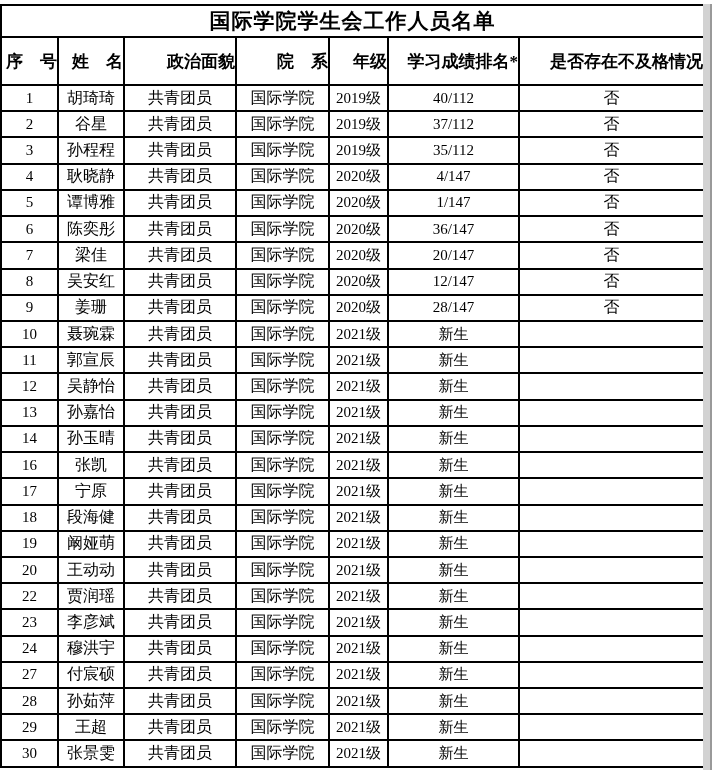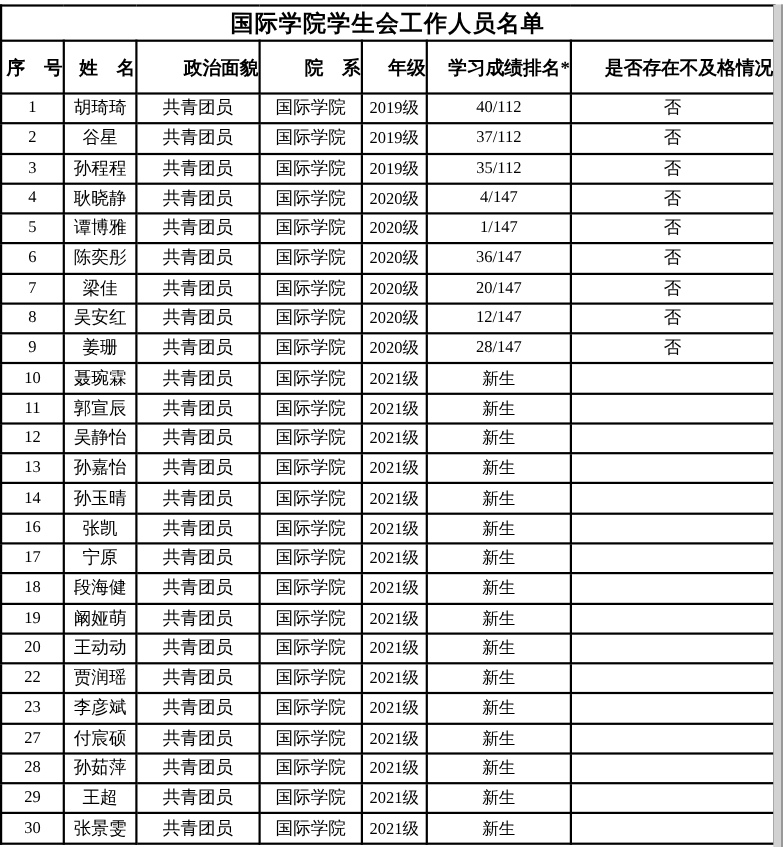--- a/index.html
+++ b/index.html
@@ -282,20 +282,29 @@
         <tr>
           <td class="cell-no">23</td>
           <td class="cell-name">李彦斌</td>
           <td class="cell-political-status">共青团员</td>
           <td class="cell-department">国际学院</td>
           <td class="cell-grade">2021级</td>
           <td class="cell-rank">新生</td>
           <td class="cell-failing"></td>
         </tr>
         <tr>
+          <td class="cell-no">24</td>
+          <td class="cell-name">穆洪宇</td>
+          <td class="cell-political-status">共青团员</td>
+          <td class="cell-department">国际学院</td>
+          <td class="cell-grade">2021级</td>
+          <td class="cell-rank">新生</td>
+          <td class="cell-failing"></td>
+        </tr>
+        <tr>
           <td class="cell-no">27</td>
           <td class="cell-name">付宸硕</td>
           <td class="cell-political-status">共青团员</td>
           <td class="cell-department">国际学院</td>
           <td class="cell-grade">2021级</td>
           <td class="cell-rank">新生</td>
           <td class="cell-failing"></td>
         </tr>
         <tr>
           <td class="cell-no">28</td>

